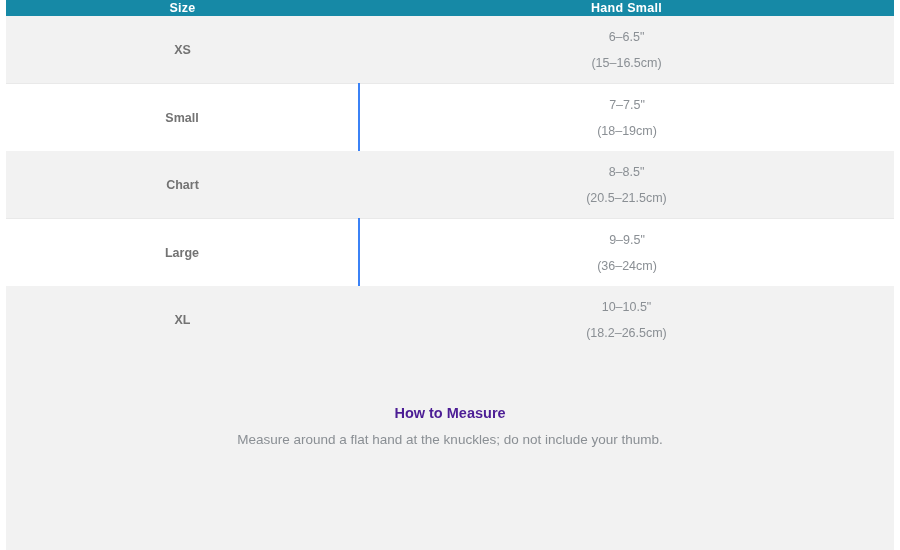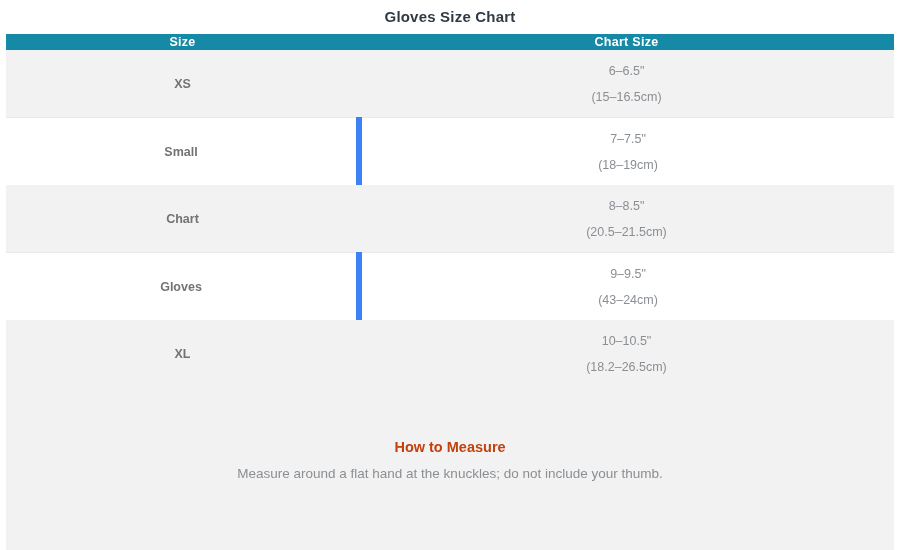--- a/index.html
+++ b/index.html
@@ -51,21 +51,21 @@
   table.size-table th.col-size { width: 353px; }
   table.size-table td {
     text-align: center;
     font-size: 12.5px;
     padding: 0;
     vertical-align: middle;
     border: none;
   }
   tr.row-even td { background: #f2f2f2; }
   tr.row-odd  td { background: #ffffff; }
-  tr.row-odd td.cell-size { border-right: 6px solid #3b82f6; }
+  tr.row-odd td.cell-size { border-right: 2px solid #3b82f6; }
   tr.row-odd td.cell-hand { border-left: 1px solid #e3e3e3; }
   tr.row-even + tr.row-odd td { border-top: 1px solid #e9e9e9; }
   td.cell-size {
     font-weight: bold;
     color: #737373;
     height: 67px;
   }
   td.cell-hand {
     color: #8a8f94;
     line-height: 26px;
@@ -82,42 +82,41 @@
     background: #f2f2f2;
     flex: 1;
     margin: 0 6px 0 6px;
     text-align: center;
     padding-top: 28px;
     box-sizing: border-box;
   }
   .how-to h2 {
     font-size: 14.5px;
     font-weight: bold;
-    color: #c2410c;
+    color: #4c1d95;
     margin: 0 0 8px 0;
   }
   .how-to p {
     margin: 0;
     font-size: 13.5px;
     color: #8a8f94;
     line-height: 22px;
   }
 </style>
 </head>
 <body>
 
 <div class="page">
 
-  <h1 class="chart-title">Gloves Size Chart</h1>
 
   <table class="size-table">
     <thead>
       <tr>
         <th class="col-size">Size</th>
-        <th class="col-hand">Chart Size</th>
+        <th class="col-hand">Hand Small</th>
       </tr>
     </thead>
     <tbody>
       <tr class="row-even">
         <td class="cell-size">XS</td>
         <td class="cell-hand">
           <span class="inches">6–6.5"</span>
           <span class="cm">(15–16.5cm)</span>
         </td>
       </tr>
@@ -129,24 +128,24 @@
         </td>
       </tr>
       <tr class="row-even">
         <td class="cell-size">Chart</td>
         <td class="cell-hand">
           <span class="inches">8–8.5"</span>
           <span class="cm">(20.5–21.5cm)</span>
         </td>
       </tr>
       <tr class="row-odd">
-        <td class="cell-size">Gloves</td>
+        <td class="cell-size">Large</td>
         <td class="cell-hand">
           <span class="inches">9–9.5"</span>
-          <span class="cm">(43–24cm)</span>
+          <span class="cm">(36–24cm)</span>
         </td>
       </tr>
       <tr class="row-even">
         <td class="cell-size">XL</td>
         <td class="cell-hand">
           <span class="inches">10–10.5"</span>
           <span class="cm">(18.2–26.5cm)</span>
         </td>
       </tr>
     </tbody>

